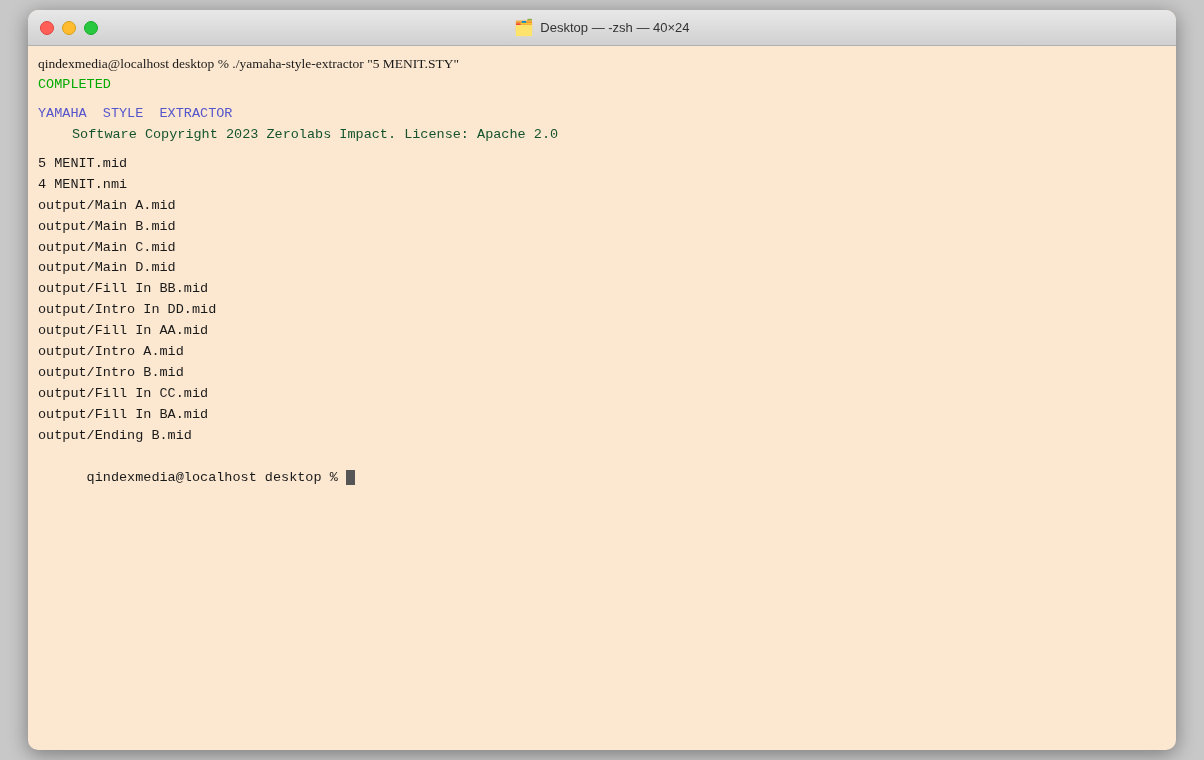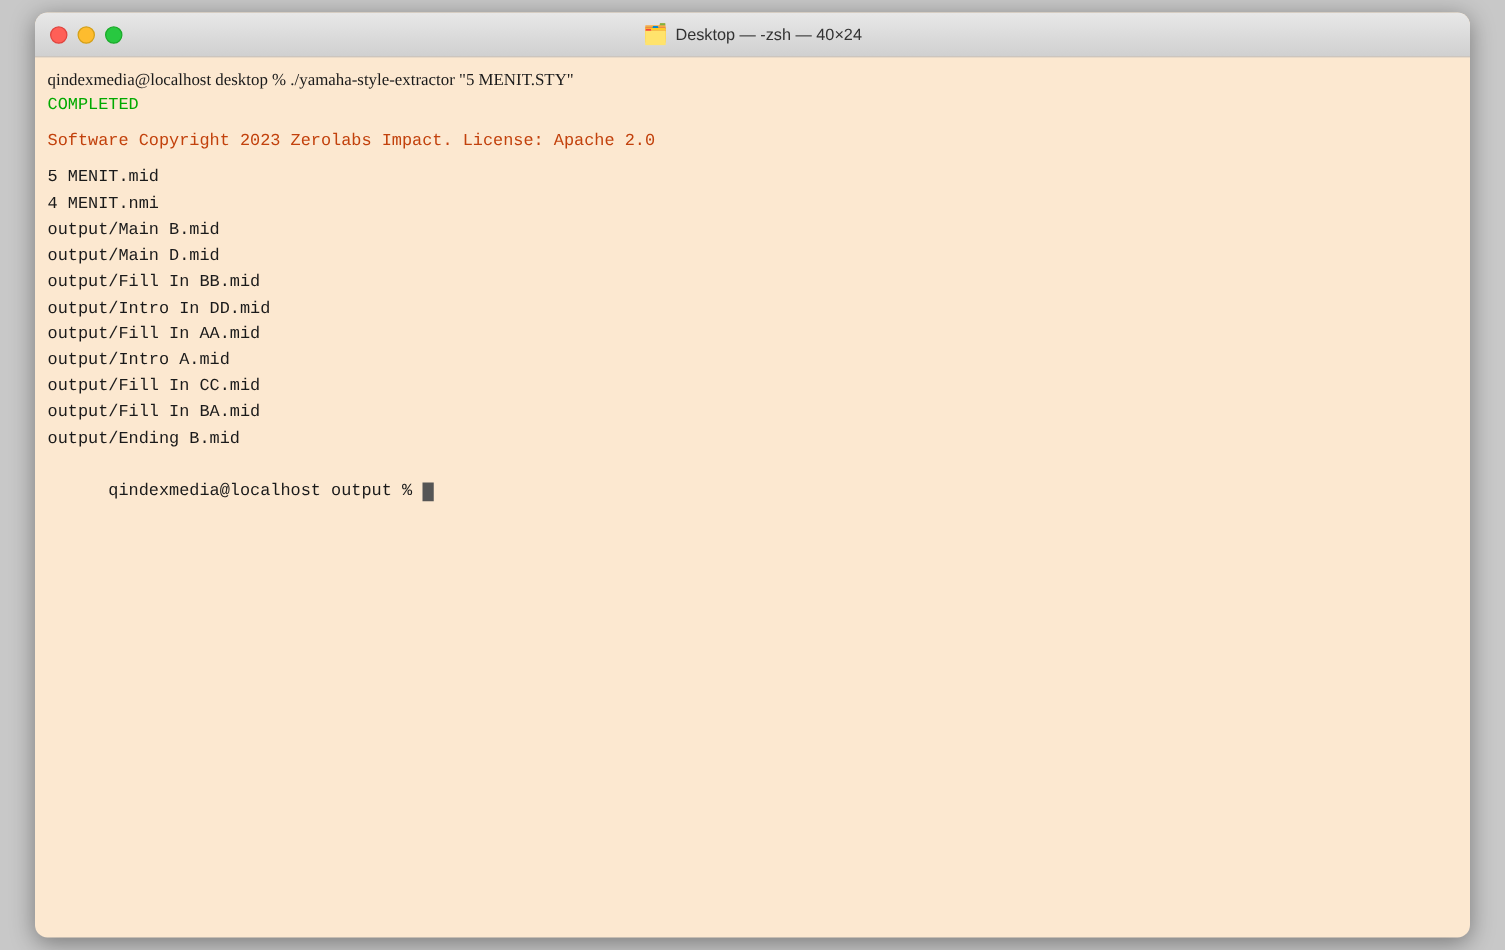--- a/index.html
+++ b/index.html
@@ -103,22 +103,23 @@
       white-space: pre;
       font-family: Liberation Mono, monospace;
     }
 
     .app-title-line {
       color: #5555cc;
       white-space: pre;
     }
 
     .copyright-line {
-      color: #c2410c;
+      color: #14532d;
       white-space: pre;
+      margin-left: 34px;
     }
 
     .output-line {
       color: #1a1a1a;
       white-space: pre;
     }
 
     .cursor {
       display: inline-block;
       width: 9px;
@@ -140,32 +141,36 @@
     <div class="title">
       <span class="title-icon">🗂️</span>
       <span>Desktop — -zsh — 40×24</span>
     </div>
   </div>
 
   <div class="terminal-content">
     <div class="prompt-line">qindexmedia@localhost desktop % ./yamaha-style-extractor "5 MENIT.STY"</div>
     <div class="completed-line">COMPLETED</div>
     <div style="height: 0.6em;"></div>
+    <div class="app-title-line">YAMAHA  STYLE  EXTRACTOR</div>
     <div class="copyright-line">Software Copyright 2023 Zerolabs Impact. License: Apache 2.0</div>
     <div style="height: 0.6em;"></div>
     <div id="output-files-container">
         <div class="output-line">5 MENIT.mid</div>
         <div class="output-line">4 MENIT.nmi</div>
+        <div class="output-line">output/Main A.mid</div>
         <div class="output-line">output/Main B.mid</div>
+        <div class="output-line">output/Main C.mid</div>
         <div class="output-line">output/Main D.mid</div>
         <div class="output-line">output/Fill In BB.mid</div>
         <div class="output-line">output/Intro In DD.mid</div>
         <div class="output-line">output/Fill In AA.mid</div>
         <div class="output-line">output/Intro A.mid</div>
+        <div class="output-line">output/Intro B.mid</div>
         <div class="output-line">output/Fill In CC.mid</div>
         <div class="output-line">output/Fill In BA.mid</div>
         <div class="output-line">output/Ending B.mid</div>
       </div>
     <div class="output-line">
-      <span>qindexmedia@localhost output % </span><span class="cursor"></span>
+      <span>qindexmedia@localhost desktop % </span><span class="cursor"></span>
     </div>
   </div>
 </div>
 
 </body></html>

